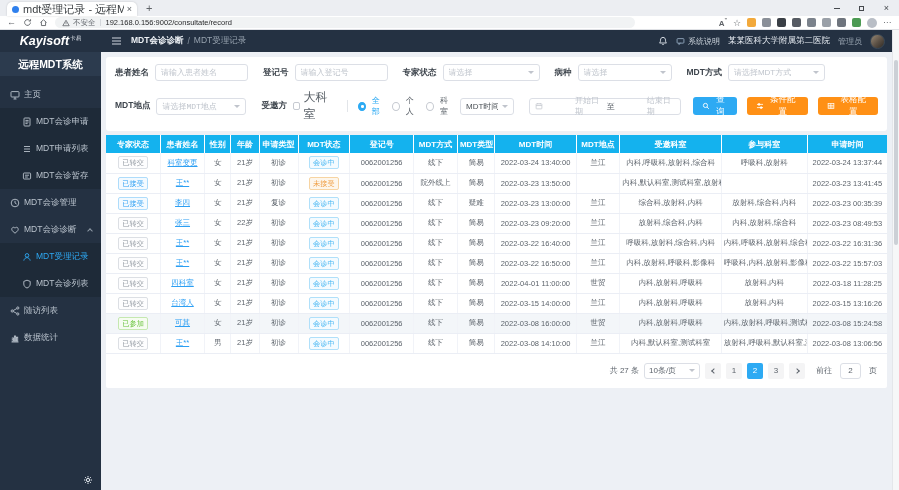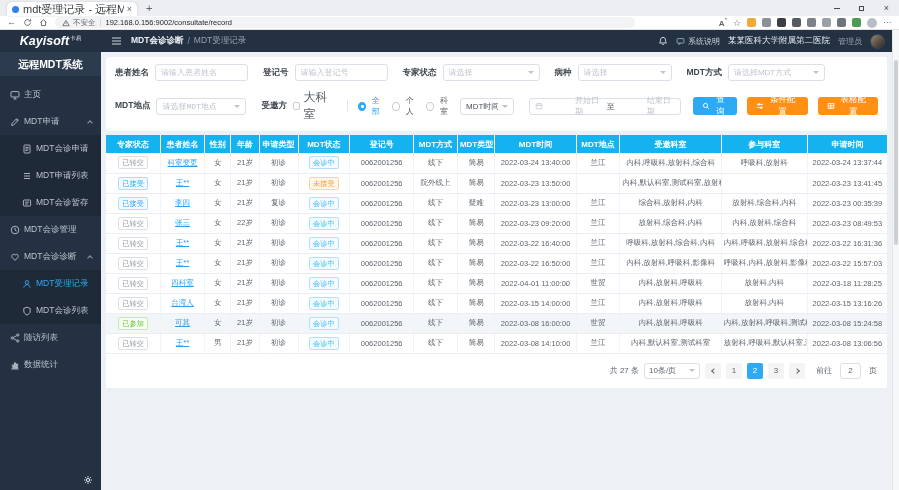--- a/index.html
+++ b/index.html
@@ -200,30 +200,20 @@
     <nav class="menu" id="menu">
         <div class="menu-item">
           <span class="micon">
             <svg width="10" height="10" viewBox="0 0 10 10" fill="none" stroke="currentColor" stroke-width="0.9">
               <rect x="1" y="1.6" width="8" height="5.4" rx="0.8"></rect>
               <path d="M3.5 9h3M5 7v2"></path>
             </svg>
           </span>
           <span>主页</span>
         </div>
-        <div class="menu-item">
-          <span class="micon">
-            <svg width="10" height="10" viewBox="0 0 10 10" fill="none" stroke="currentColor" stroke-width="0.9">
-              <path d="M1.6 8.4l.5-2.1 4.6-4.6 1.6 1.6-4.6 4.6z"></path>
-              <path d="M6 2.4l1.6 1.6"></path>
-            </svg>
-          </span>
-          <span>MDT申请</span>
-          <span class="caret-up"></span>
-        </div>
         <div class="menu-item level2">
           <span class="micon">
             <svg width="10" height="10" viewBox="0 0 10 10" fill="none" stroke="currentColor" stroke-width="0.9">
               <rect x="2" y="1" width="6" height="8" rx="0.8"></rect>
               <path d="M3.4 3.4h3.2M3.4 5h3.2M3.4 6.6h2.2"></path>
             </svg>
           </span>
           <span>MDT会诊申请</span>
         </div>
         <div class="menu-item level2">

